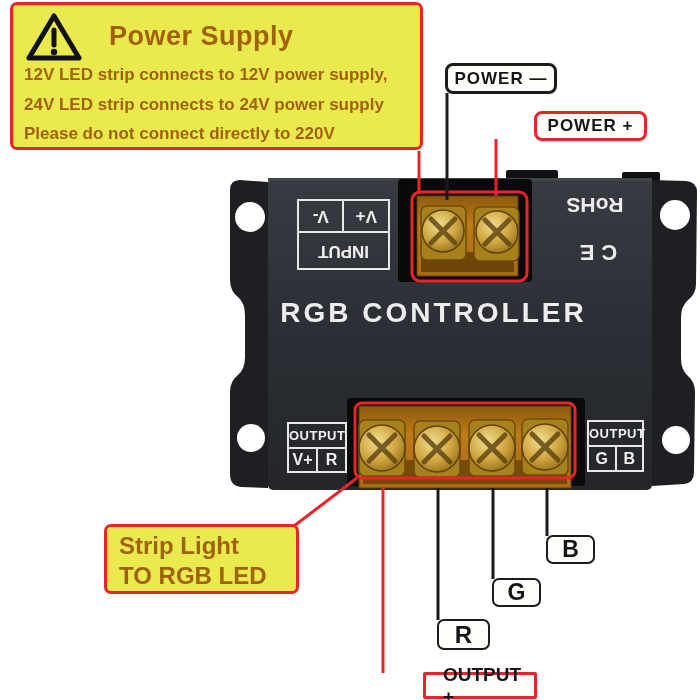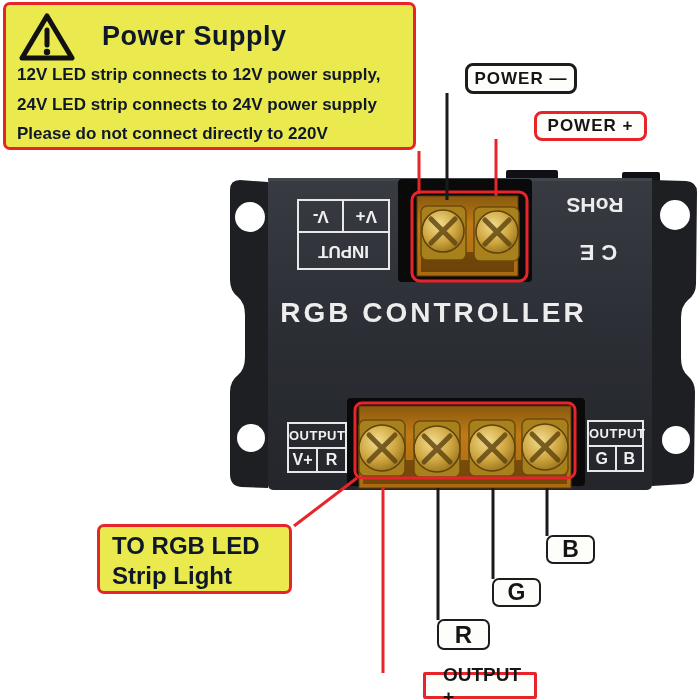--- a/index.html
+++ b/index.html
@@ -8,25 +8,25 @@
     font-family:"Liberation Sans", sans-serif;
   }
   #device-svg{position:absolute;left:0;top:0;z-index:1;}
   .abs{position:absolute;box-sizing:border-box;}
   
   .callout{
     background:#fdfdfa;border-radius:8px;z-index:3;
     display:flex;align-items:center;justify-content:center;
     font-weight:bold;color:#151515;
   }
-  .b-black{border:3px solid #1c1c1c;margin-left:20px;}
+  .b-black{border:3px solid #1c1c1c;}
   .b-red{border:3px solid #e8242b;margin-left:40px;}
   .b-thin-black{border:2.5px solid #1c1c1c;}
   
-  .yellow-box{background:#eaea4e;border:3px solid #e8242b;border-radius:7px;z-index:3;color:#0f172a;}
+  .yellow-box{background:#eaea4e;border:3px solid #e8242b;border-radius:7px;z-index:3;color:#a16207;margin-left:7px;}
   #warning-box{left:3px;top:2px;width:413px;height:148px;}
   #warning-title{position:absolute;left:96px;top:16px;font-size:27px;font-weight:bold;letter-spacing:.5px;}
   #warning-lines{position:absolute;left:11px;top:55px;font-size:17px;font-weight:bold;line-height:29.5px;white-space:nowrap;}
   #warn-icon{position:absolute;left:12px;top:8px;}
   #strip-box{left:97px;top:524px;width:195px;height:70px;}
   #strip-box .t{position:absolute;left:12px;top:4px;font-size:24px;font-weight:bold;line-height:30px;white-space:nowrap;}
   
   .devtext{color:#ededed;z-index:2;text-align:center;}
   #dev-title{left:268px;top:297px;width:331px;font-size:28px;font-weight:bold;letter-spacing:3px;white-space:pre;}
   #dev-spec{left:268px;top:346px;width:384px;font-size:25px;font-weight:bold;letter-spacing:2px;white-space:pre;}
@@ -182,18 +182,18 @@
 
   <div class="abs callout b-black" id="power-minus">POWER —</div>
   <div class="abs callout b-red" id="power-plus">POWER +</div>
   <div class="abs callout b-thin-black" id="label-r">R</div>
   <div class="abs callout b-thin-black" id="label-g">G</div>
   <div class="abs callout b-thin-black" id="label-b">B</div>
   <div class="abs callout b-red" id="output-plus">OUTPUT +</div>
 
   <div class="abs yellow-box" id="strip-box">
     <div class="t">
+      <div>Strip Light</div>
       <div>TO RGB LED</div>
-      <div>Strip Light</div>
     </div>
   </div>
 
 </div>
 
 </body></html>

